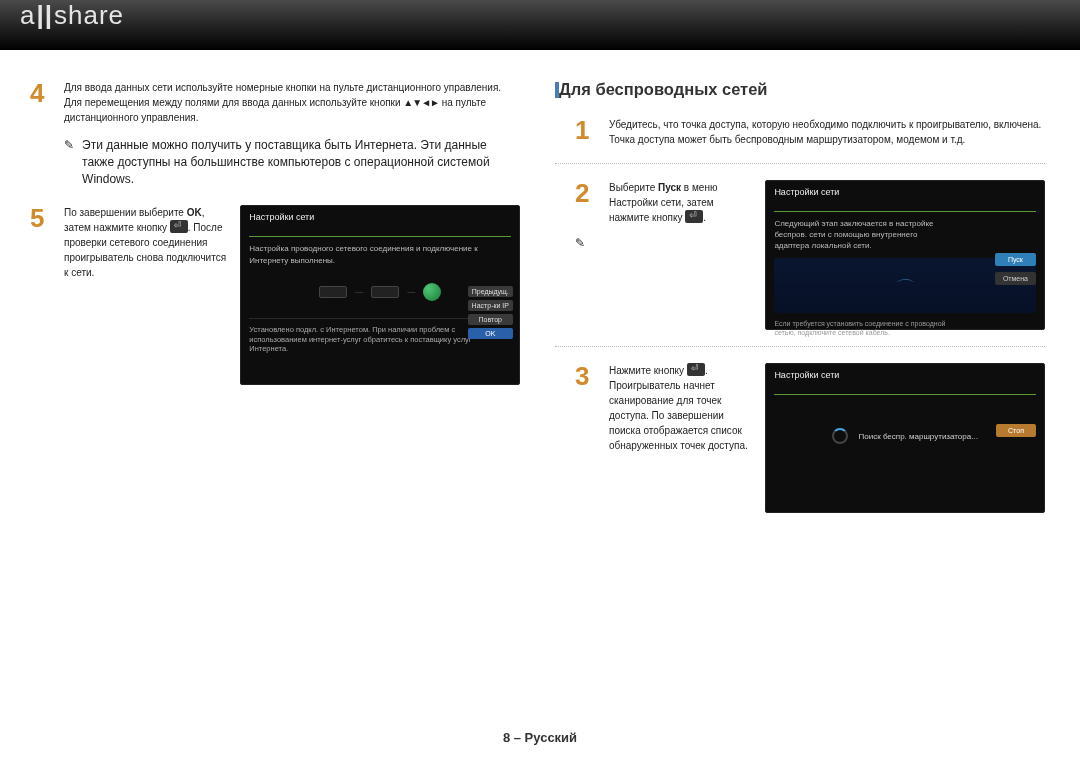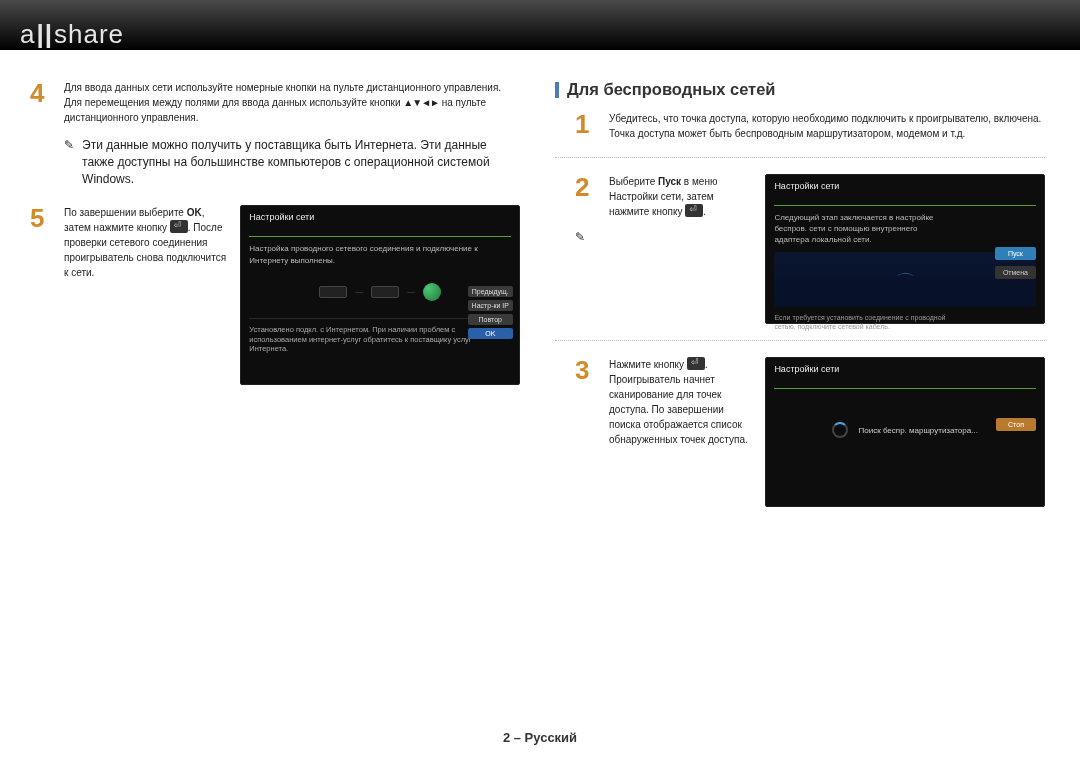--- a/index.html
+++ b/index.html
@@ -8,21 +8,21 @@
     height: 763px;
     background: #fff;
     font-family: Arial, Helvetica, sans-serif;
     position: relative;
     color: #333;
   }
   .header {
     height: 50px;
     background: linear-gradient(to bottom, #4a4a4a 0%, #000 100%);
     display: flex;
-    align-items: flex-end;
+    align-items: flex-start;
     padding-left: 20px;
   }
   .logo {
     color: #e5e5e5;
     font-size: 26px;
     font-weight: 300;
     letter-spacing: 1px;
     display: flex;
     align-items: center;
   }
@@ -189,22 +189,21 @@
     padding: 3px 8px;
   }
   .ss-btn.orange {
     background: #b87a2f;
     color: #fff;
     padding: 3px 10px;
   }
   .section-head {
     display: flex;
     align-items: center;
-    gap: 8px;
-    margin-bottom: 12px;
+    margin-bottom: 18px;
   }
   .section-bar {
     width: 4px;
     height: 16px;
     background: #4a7fb5;
   }
   .section-title {
     font-size: 16.5px;
     font-weight: bold;
     color: #333;
@@ -388,13 +387,13 @@
         </div>
         <div class="ss-right-col" style="top:60px;">
           <div class="ss-btn orange">Стоп</div>
         </div>
       </div>
     </div>
 
   </div>
 </div>
 
-<div class="footer">2 – Русский</div>
+<div class="footer">8 – Русский</div>
 
 </body></html>

